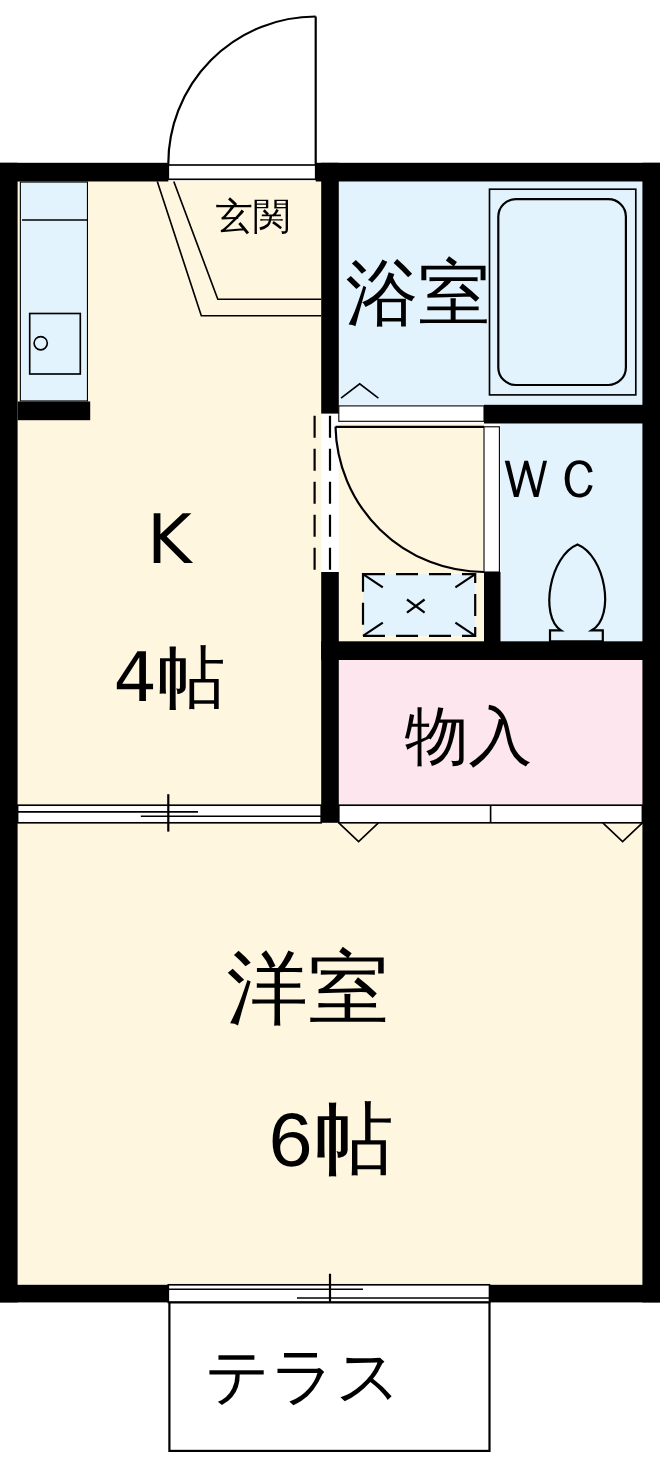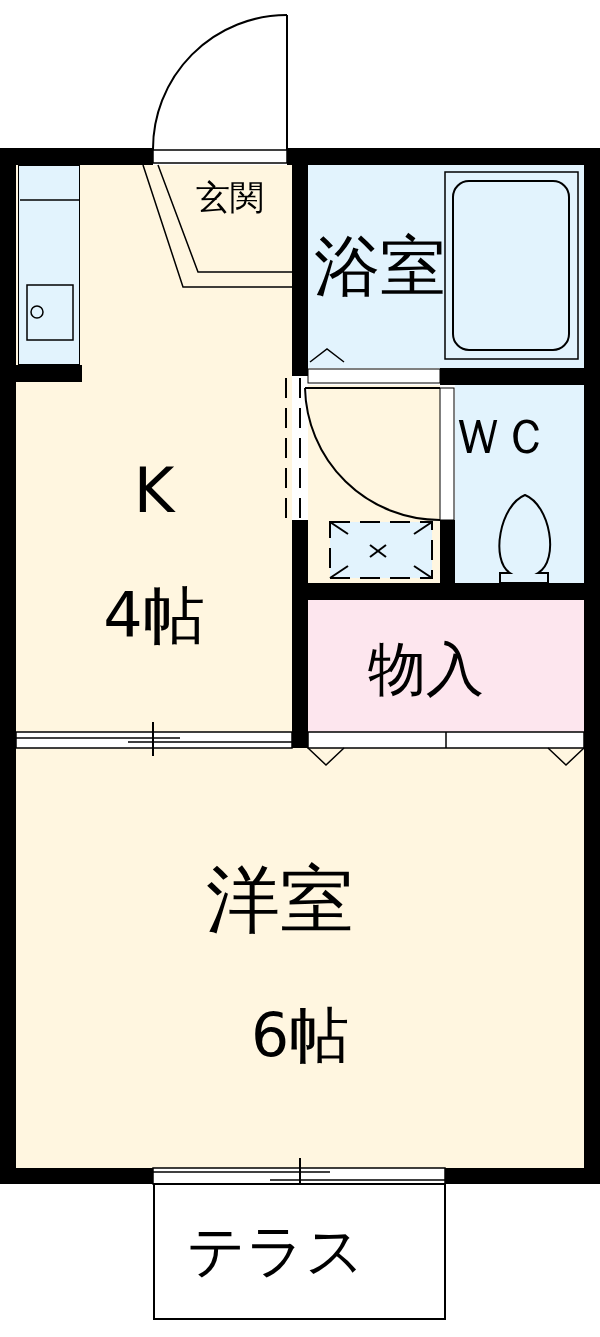--- a/index.html
+++ b/index.html
@@ -114,14 +114,14 @@
   <rect x="154" y="1184" width="291" height="135" fill="#fff" stroke="#000" stroke-width="2"></rect>
 </svg>
 
 <div class="label" style="left:196px;top:180px;font-size:34px;">玄関</div>
 <div class="label" style="left:314px;top:218px;font-size:66px;margin-top:16px;">浴室</div>
 <div class="label" style="left:440px;top:412px;width:124px;font-size:48px;">ＷＣ</div>
 <div class="label" style="left:16px;top:460px;width:276px;font-size:62px;">K</div>
 <div class="label" style="left:16px;top:585px;width:276px;font-size:62px;">4帖</div>
 <div class="label" style="left:308px;top:640px;width:236px;font-size:58px;">物入</div>
 <div class="label" style="left:16px;top:862px;width:528px;font-size:74px;">洋室</div>
-<div class="label" style="left:16px;top:1005px;width:568px;font-size:60px;">6帖</div>
+<div class="label" style="left:16px;top:1005px;width:568px;font-size:72px;font-family:Liberation Mono, monospace;">6帖</div>
 <div class="label" style="left:154px;top:1222px;width:243px;font-size:58px;">テラス</div>
 
 </body></html>

